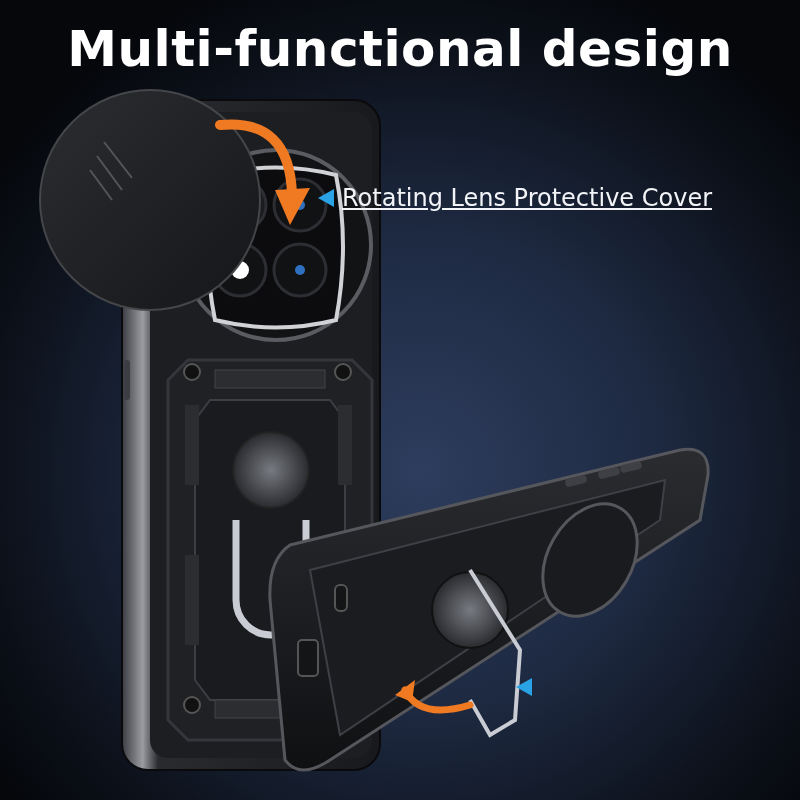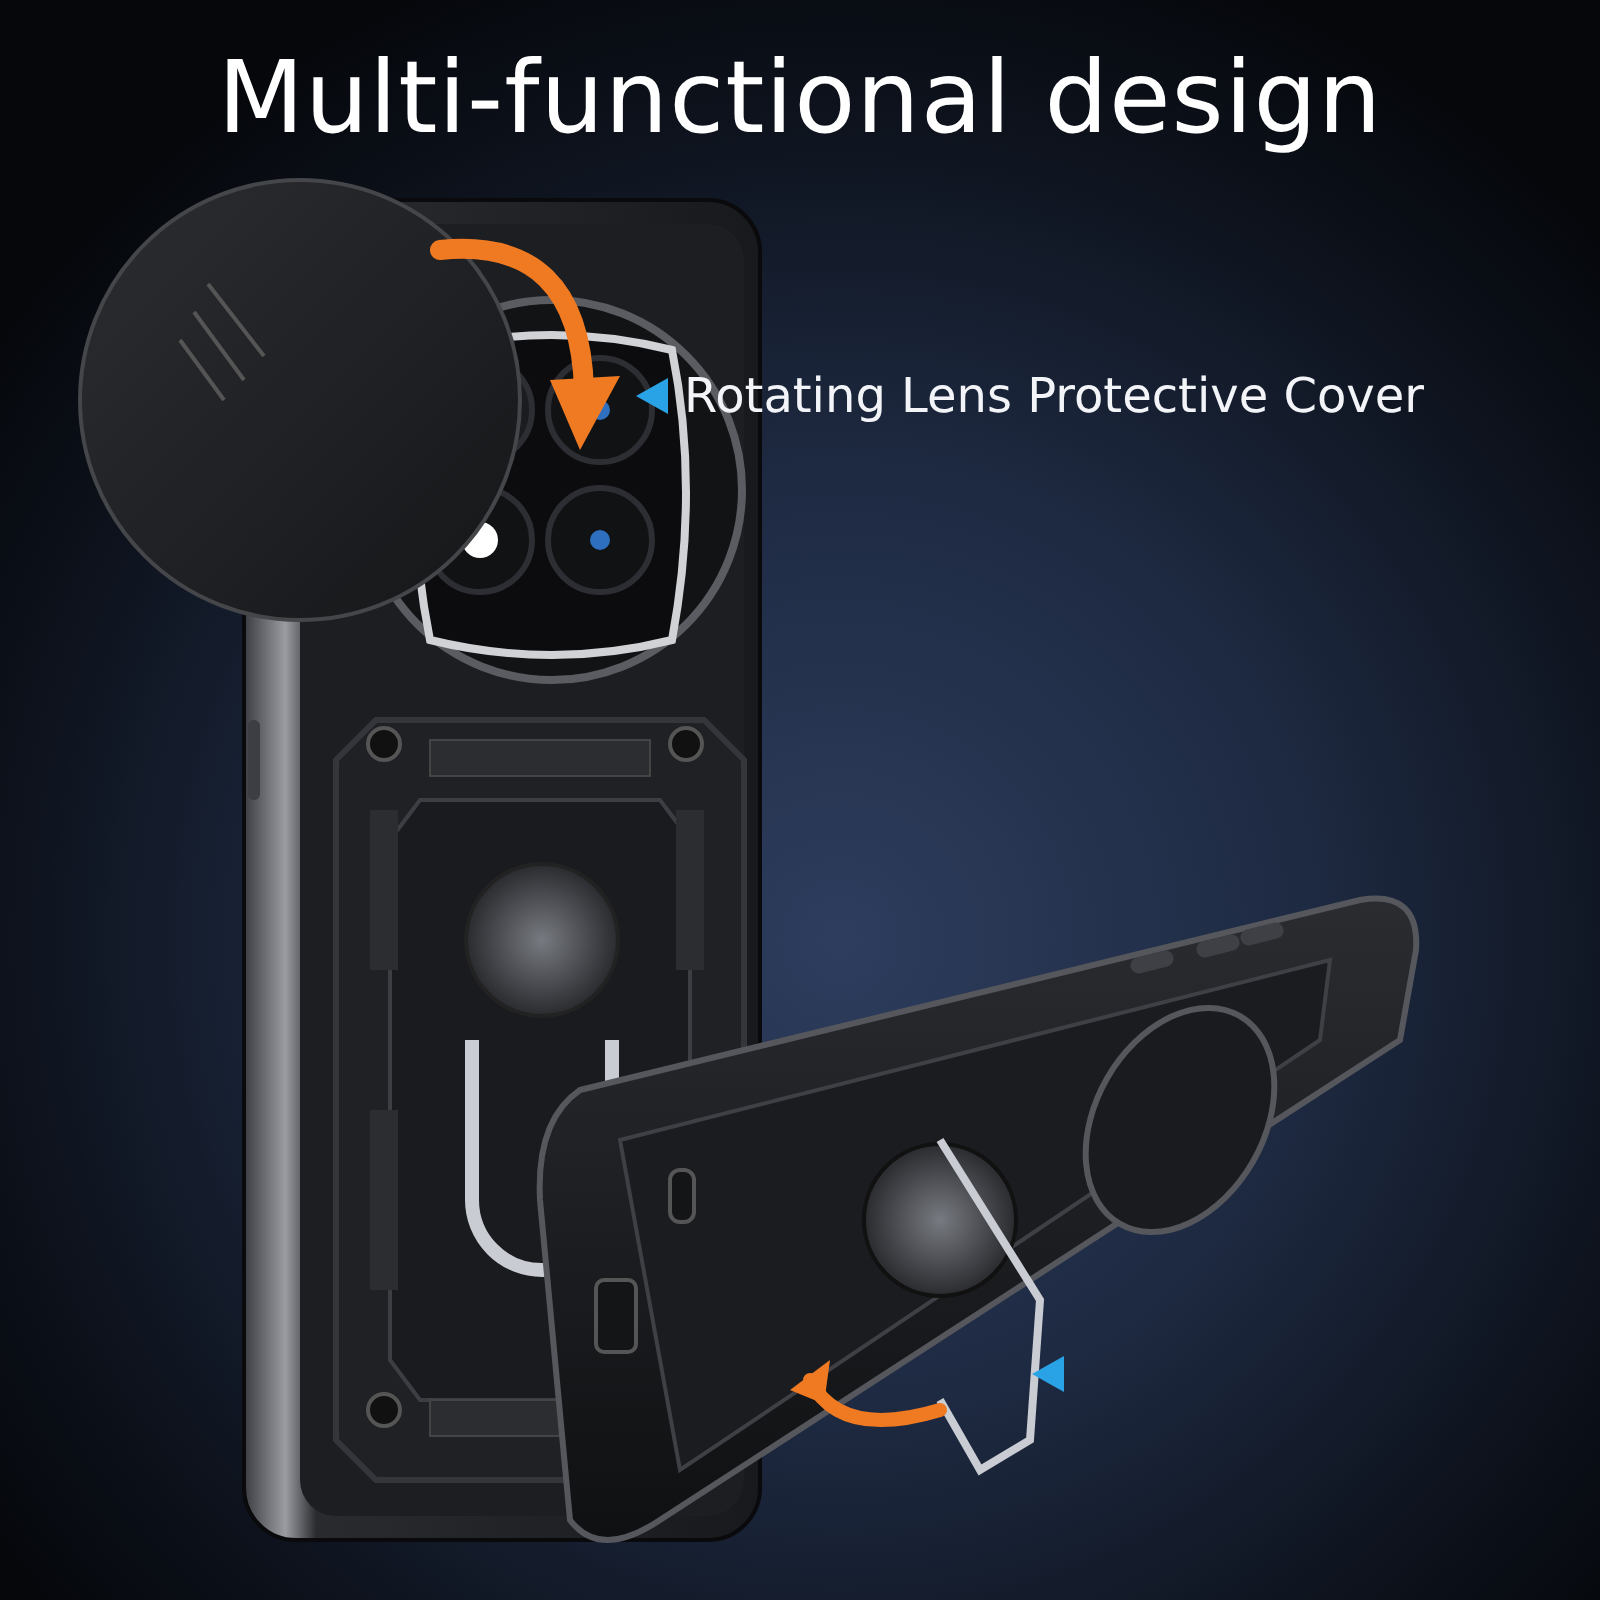--- a/index.html
+++ b/index.html
@@ -1,22 +1,22 @@
 <!DOCTYPE html>
 <html><head>
 <meta charset="utf-8">
 <style>
   html,body{margin:0;padding:0;}
   body{width:800px;height:800px;overflow:hidden;position:relative;
     background:radial-gradient(ellipse 520px 520px at 420px 470px,#2e3d5e 0%,#1e2a42 45%,#0d121c 80%,#05070b 100%);
     font-family:"DejaVu Sans","Liberation Sans",sans-serif;}
   .title{position:absolute;left:0;top:20px;width:800px;text-align:center;color:#fff;
-    font-weight:normal;font-size:50px;letter-spacing:0.5px;font-family:"DejaVu Sans",sans-serif;}
+    font-weight:bold;font-size:50px;letter-spacing:0.5px;font-family:"DejaVu Sans",sans-serif;}
   .art{position:absolute;left:0;top:0;width:800px;height:800px;}
-  .label{position:absolute;color:#f2f4f8;font-size:24px;white-space:nowrap;display:flex;align-items:center;}
+  .label{position:absolute;color:#f2f4f8;font-size:24px;white-space:nowrap;display:flex;align-items:center;text-decoration:underline;}
   .label .tri{width:0;height:0;border-top:9px solid transparent;border-bottom:9px solid transparent;border-right:16px solid #29a3e6;margin-right:8px;}
   .lbl-lens{left:318px;top:184px;}
   .lbl-bracket{left:516px;top:678px;}
 </style>
 </head>
 <body>
 
 <div class="title">Multi-functional design</div>
 
 <svg class="art" viewBox="0 0 800 800">

